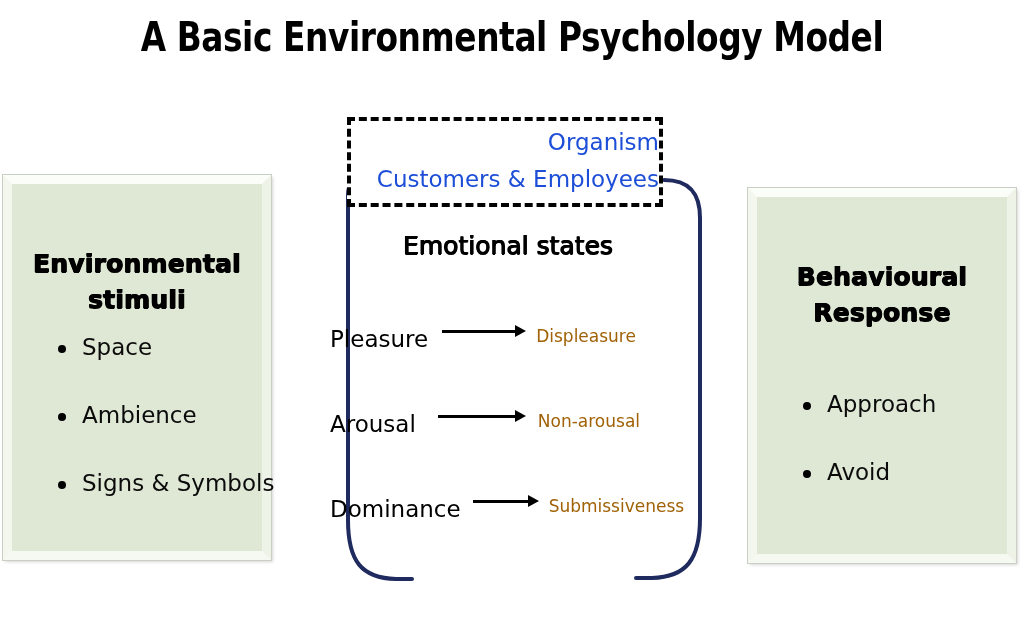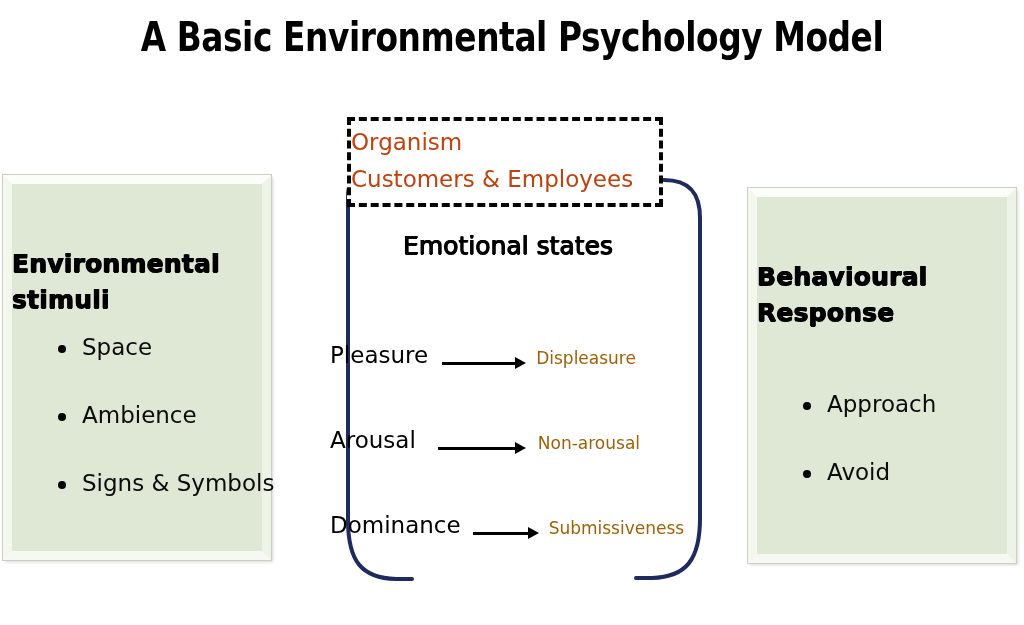--- a/index.html
+++ b/index.html
@@ -55,21 +55,21 @@
     width: 100%;
     height: 100%;
   }
   #panel-left  { left: 3px;   top: 175px; width: 268px; height: 385px; }
   #panel-right { left: 748px; top: 188px; width: 268px; height: 375px; }
 
   .panel-heading {
     position: absolute;
     left: 0;
     width: 100%;
-    text-align: left;
+    text-align: center;
     font-family: "DejaVu Sans", sans-serif;
     font-weight: bold;
     font-size: 25px;
     line-height: 36px;
     letter-spacing: 0.2px;
     color: #000000;
     text-shadow: 0.6px 0 0 #000, -0.6px 0 0 #000, 0 0.5px 0 #000;
   }
   #heading-left  { top: 62px; }
   #heading-right { top: 62px; }
@@ -123,24 +123,24 @@
     width: 316px;
     height: 90px;
     box-sizing: border-box;
     border: 4px dashed #000000;
     background: #ffffff;
   }
   .organism-line {
     position: absolute;
     left: 0;
     width: 100%;
-    text-align: left;
+    text-align: right;
     font-family: "DejaVu Sans", sans-serif;
     font-size: 23px;
-    color: #c2410c;
+    color: #1d4ed8;
     white-space: nowrap;
   }
   #organism-title { top: 8px; }
   #organism-sub   { top: 45px; }
 
   
   #emotional-heading {
     position: absolute;
     left: 330px;
     top: 231px;
@@ -158,21 +158,21 @@
     position: absolute;
     left: 330px;
     top: 326px;
     width: 380px;
   }
   .pair-row {
     position: relative;
     height: 42px;
     margin-bottom: 43px;
     display: flex;
-    align-items: flex-end;
+    align-items: flex-start;
   }
   .pair-left {
     font-family: "DejaVu Sans", sans-serif;
     font-size: 23px;
     color: #000000;
     white-space: nowrap;
   }
   .pair-right {
     font-family: "DejaVu Sans", sans-serif;
     font-size: 17px;

